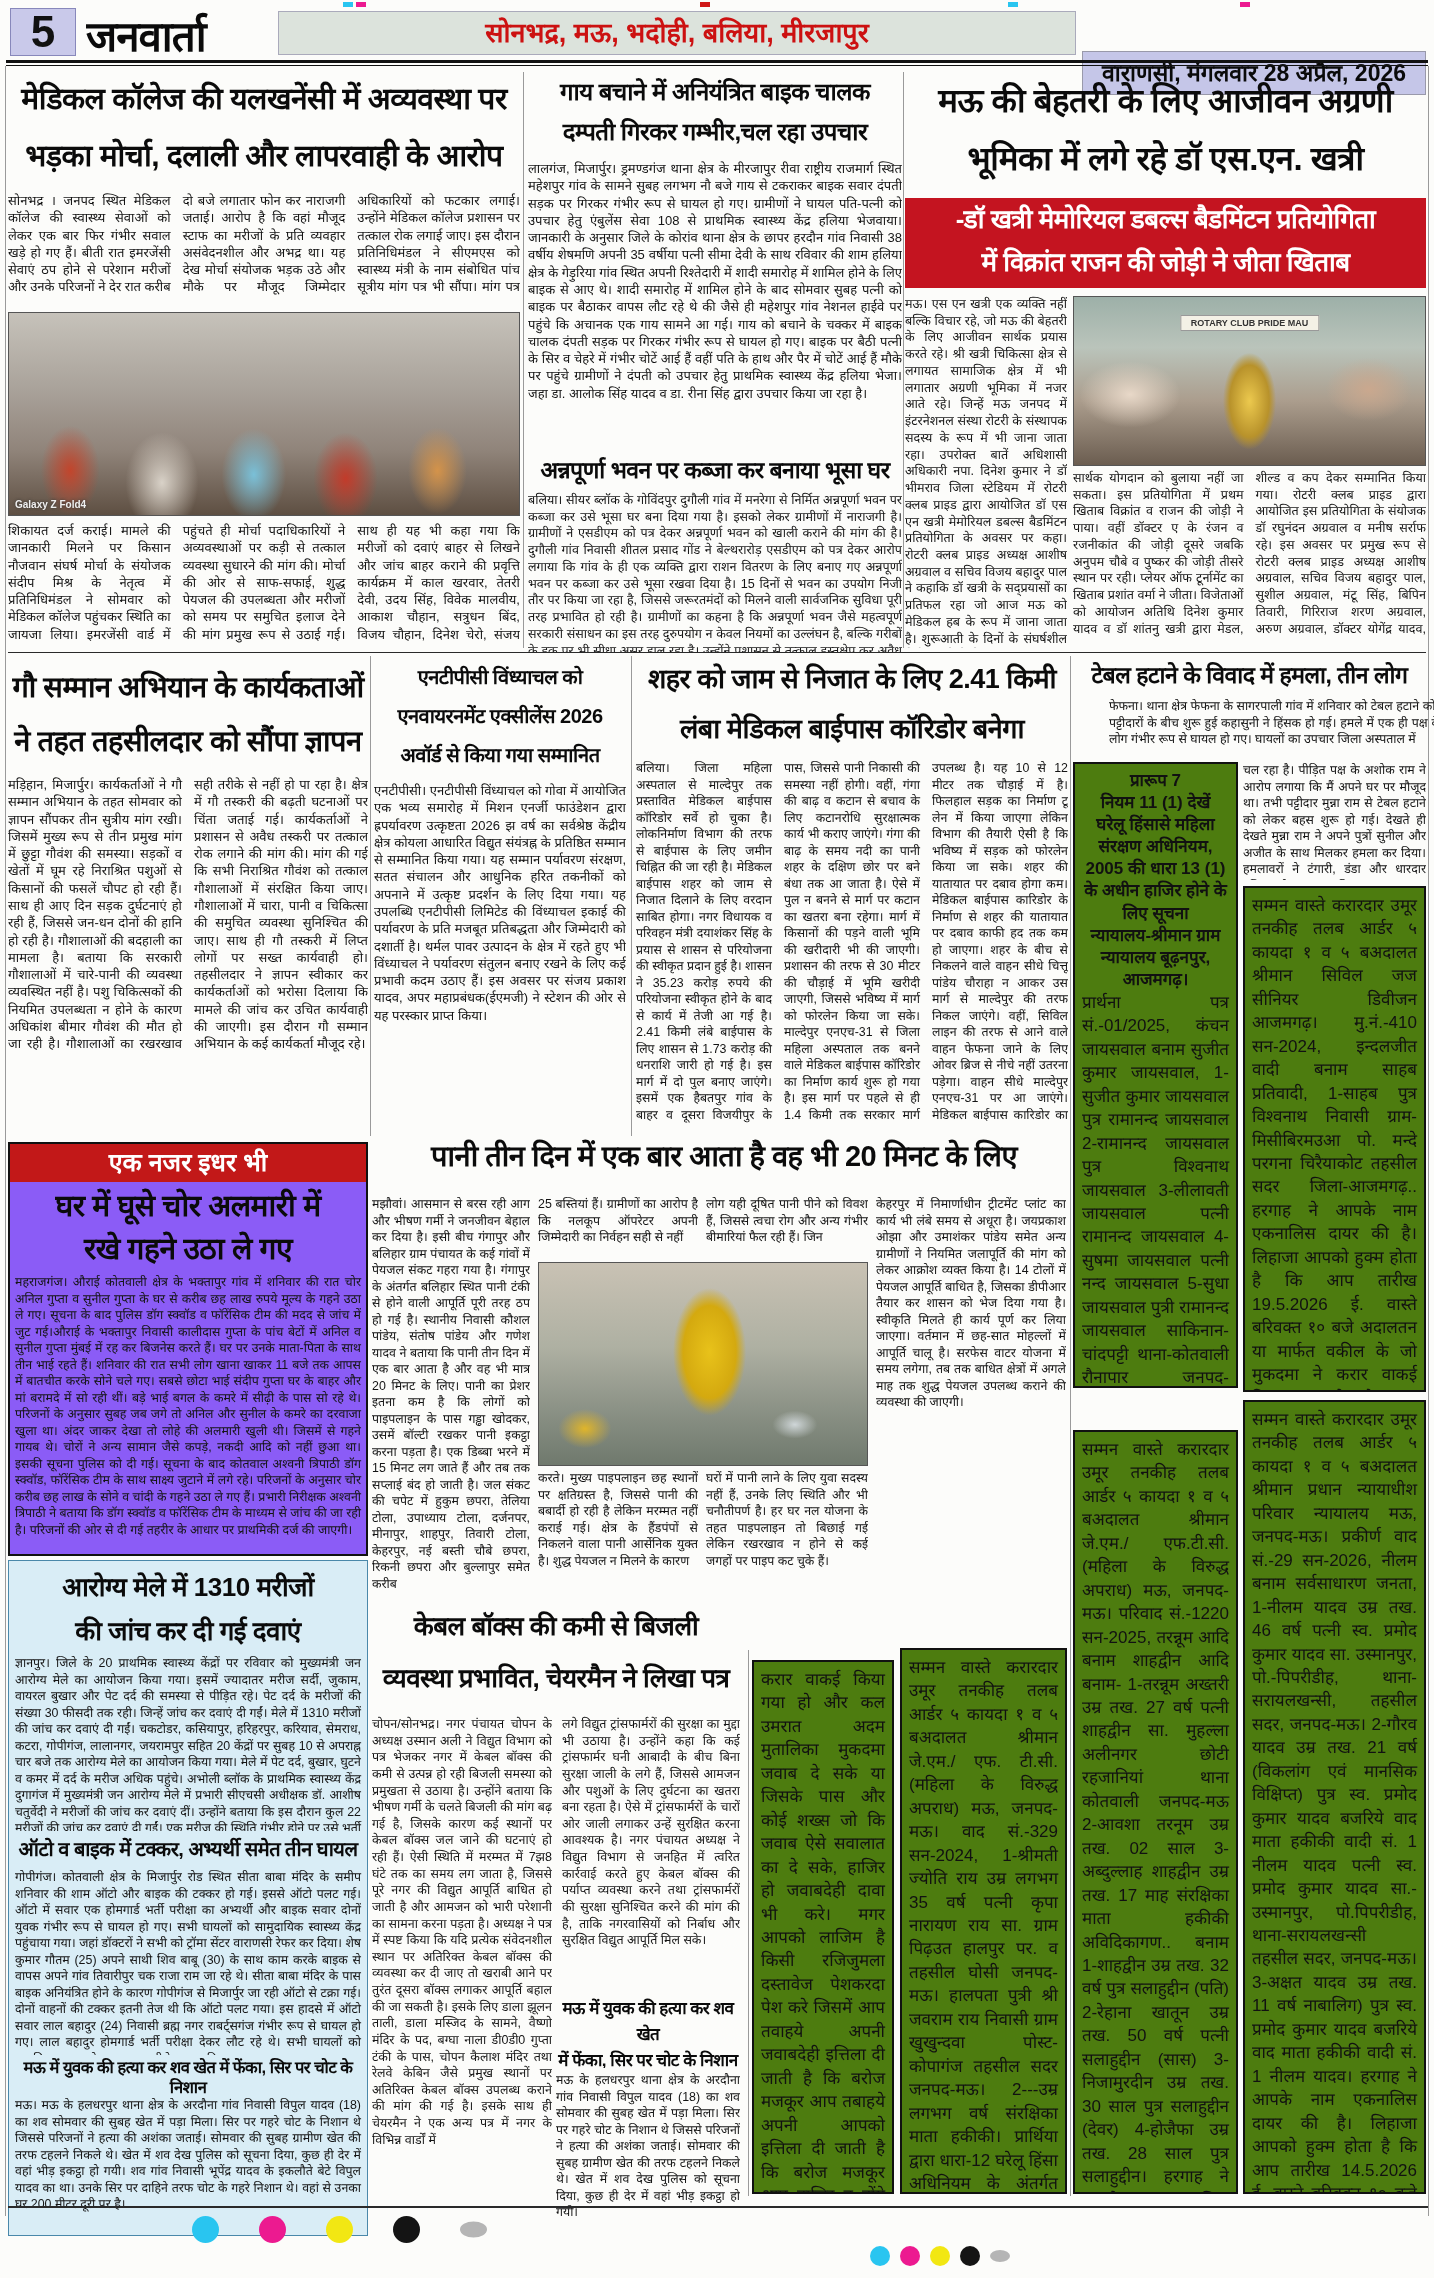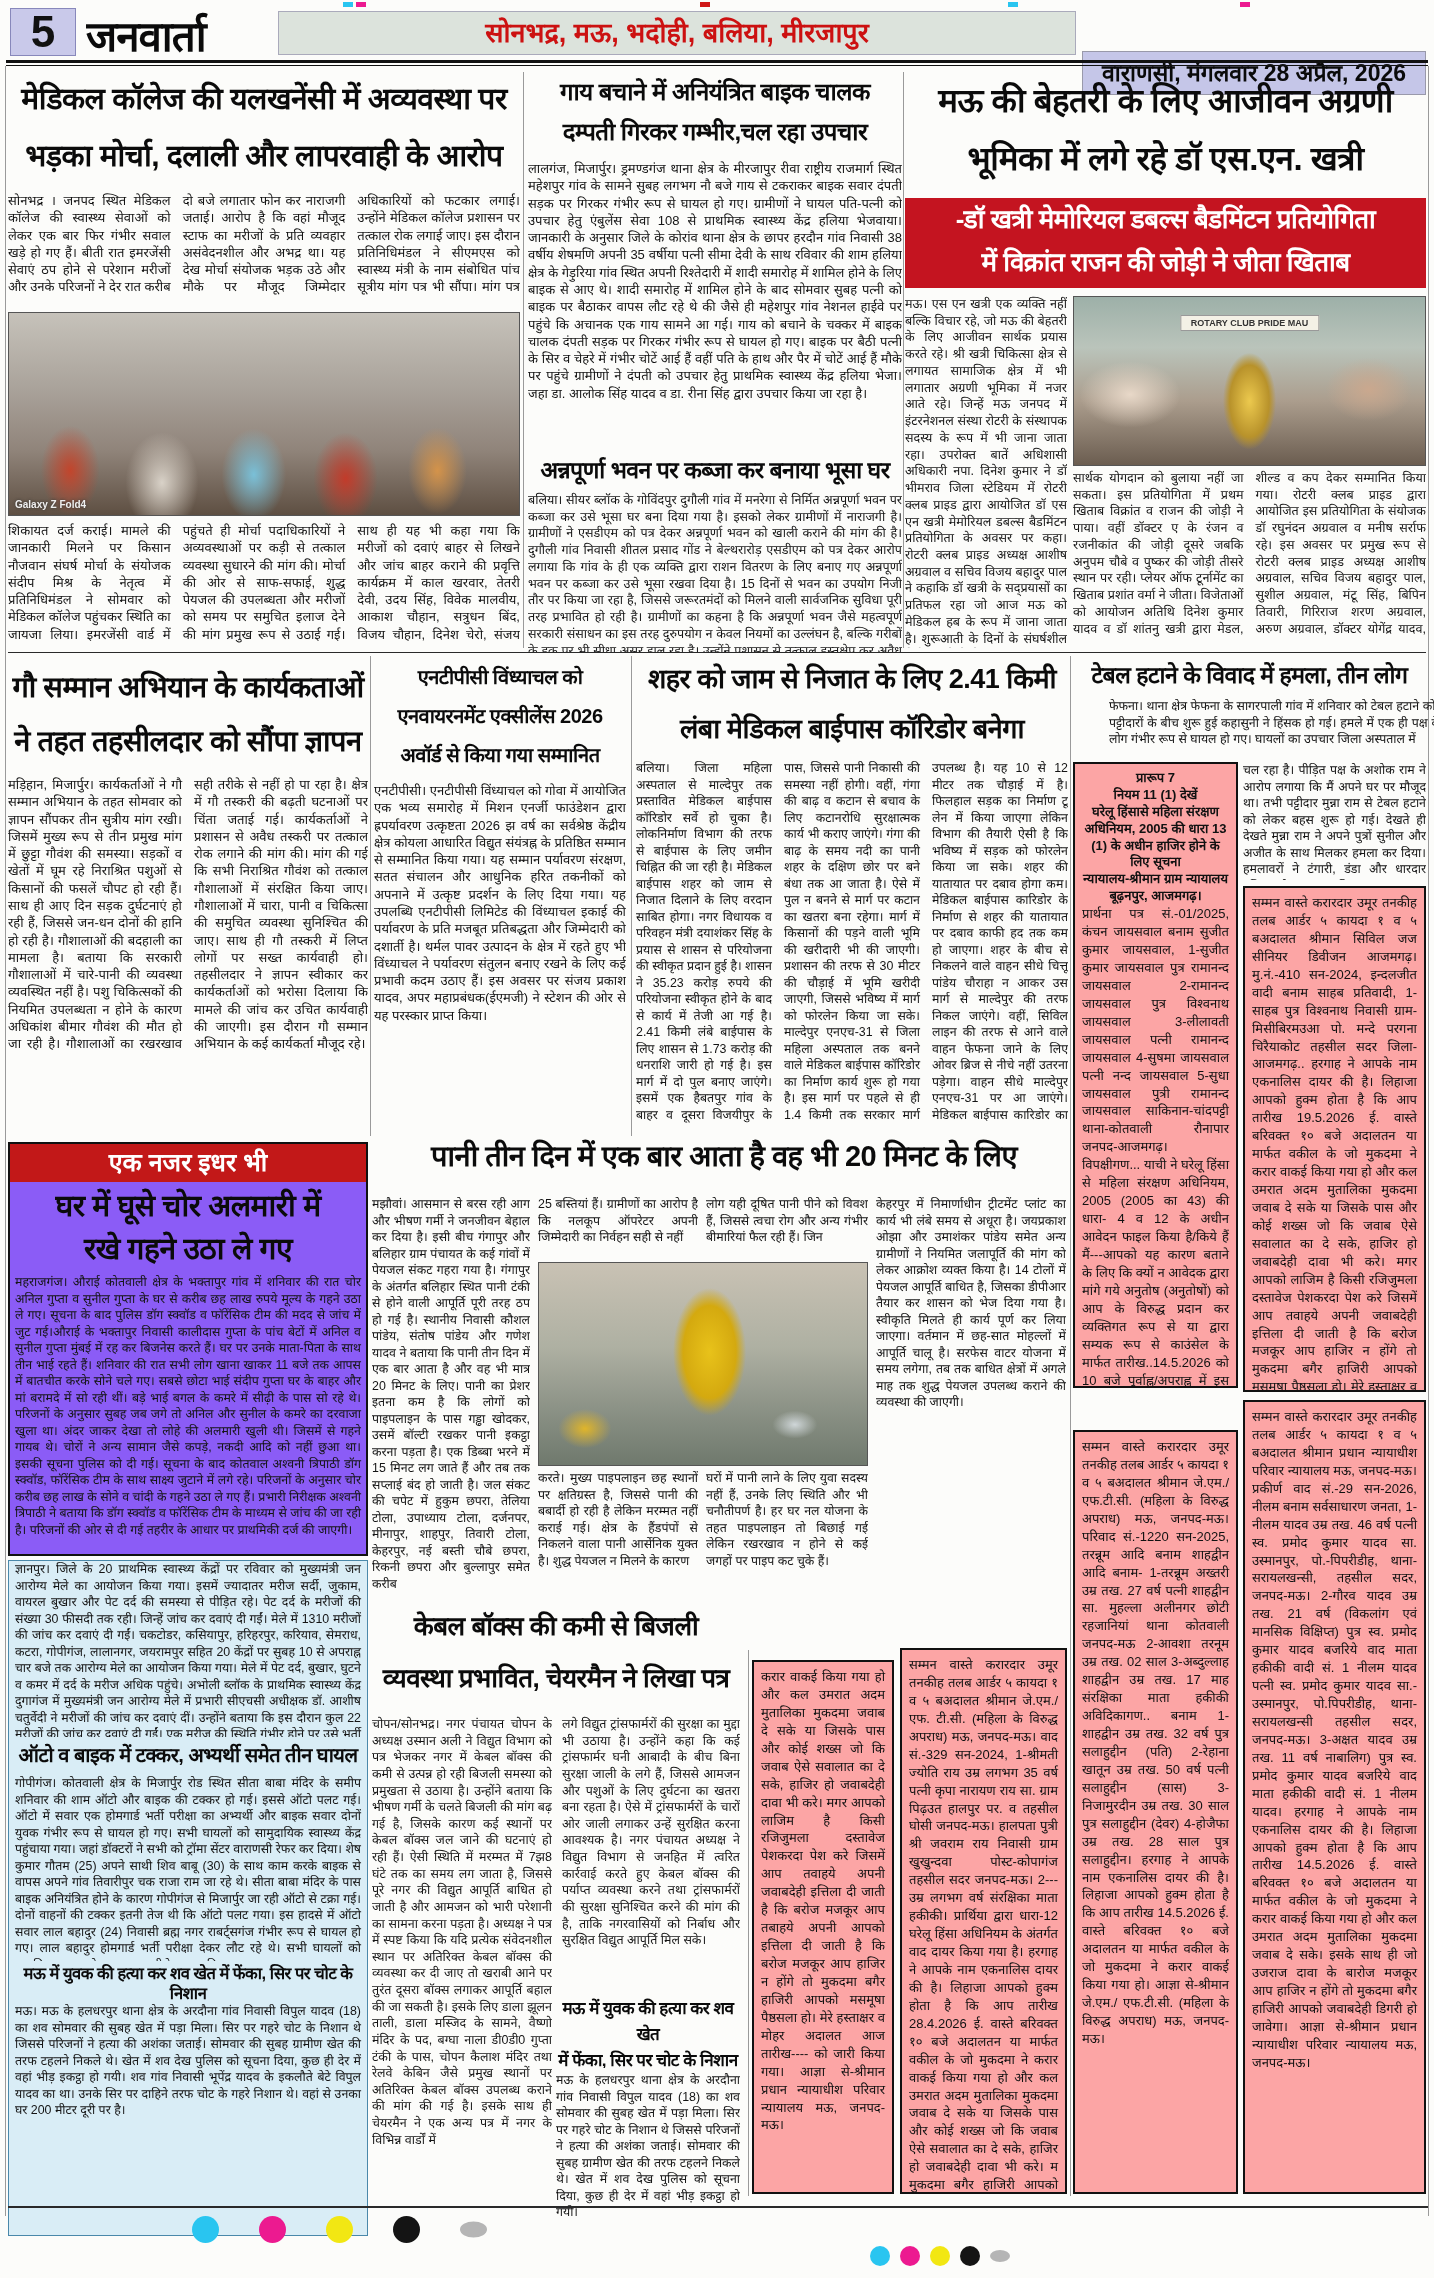--- a/index.html
+++ b/index.html
@@ -6,21 +6,21 @@
   html,body{background:#e9e9e9;}
   body{font-family:"Liberation Sans","DejaVu Sans",sans-serif;}
   .page{position:relative;width:1434px;height:2278px;background:#fcfcfa;margin:0 auto;overflow:hidden;}
   .abs{position:absolute;overflow:hidden;}
   .hl{font-weight:800;color:#0b0b0b;text-align:center;overflow:hidden;letter-spacing:-0.5px;}
   .body-txt{text-align:justify;font-size:13px;line-height:1.33;color:#141414;overflow:hidden;}
   .cols2{column-count:2;column-gap:12px;}
   .cols3{column-count:3;column-gap:12px;}
   .vrule{position:absolute;width:1px;background:#9a9a9a;}
   .hrule{position:absolute;background:#2a2a2a;}
-  .notice{position:absolute;border:2px solid #111;padding:6px 7px;font-size:13px;line-height:1.38;text-align:justify;color:#111;overflow:hidden;background:#fca5a5;}
+  .notice{position:absolute;border:2px solid #111;padding:6px 7px;font-size:17px;line-height:1.38;text-align:justify;color:#111;overflow:hidden;background:#4d7c0f;}
   .notice .nt{font-weight:bold;text-align:center;line-height:1.3;}
   .photo{position:absolute;overflow:hidden;}
   .photo-protest{background:
     radial-gradient(ellipse 42px 64px at 12% 78%, #c2452c 0%, rgba(0,0,0,0) 70%),
     radial-gradient(ellipse 52px 72px at 30% 84%, #d9d2c8 0%, rgba(0,0,0,0) 70%),
     radial-gradient(ellipse 46px 66px at 48% 80%, #7ac0d8 0%, rgba(0,0,0,0) 70%),
     radial-gradient(ellipse 46px 66px at 66% 82%, #c23b2a 0%, rgba(0,0,0,0) 70%),
     radial-gradient(ellipse 42px 62px at 84% 78%, #d4934a 0%, rgba(0,0,0,0) 70%),
     linear-gradient(180deg,#c6c2ba 0%,#a9a29a 38%,#90847a 68%,#5e4f42 100%);}
   .photo-trophy{background:
@@ -150,20 +150,24 @@
   <div class="abs body-txt" style="left:706px;top:1196px;width:162px;height:62px;font-size:12.4px;">लोग यही दूषित पानी पीने को विवश हैं, जिससे त्वचा रोग और अन्य गंभीर बीमारियां फैल रही हैं। जिन</div>
   <div class="photo photo-water" style="left:538px;top:1262px;width:330px;height:204px;border:1px solid #555;"></div>
   <div class="abs body-txt" style="left:538px;top:1470px;width:160px;height:168px;font-size:12.4px;">करते। मुख्य पाइपलाइन छह स्थानों पर क्षतिग्रस्त है, जिससे पानी की बबार्दी हो रही है लेकिन मरम्मत नहीं कराई गई। क्षेत्र के हैंडपंपों से निकलने वाला पानी आर्सेनिक युक्त है। शुद्ध पेयजल न मिलने के कारण</div>
   <div class="abs body-txt" style="left:706px;top:1470px;width:162px;height:168px;font-size:12.4px;">घरों में पानी लाने के लिए युवा सदस्य नहीं हैं, उनके लिए स्थिति और भी चनौतीपर्ण है। हर घर नल योजना के तहत पाइपलाइन तो बिछाई गई लेकिन रखरखाव न होने से कई जगहों पर पाइप कट चुके हैं।</div>
   <div class="abs body-txt" style="left:876px;top:1196px;width:190px;height:446px;font-size:12.4px;">केहरपुर में निमार्णाधीन ट्रीटमेंट प्लांट का कार्य भी लंबे समय से अधूरा है। जयप्रकाश ओझा और उमाशंकर पांडेय समेत अन्य ग्रामीणों ने नियमित जलापूर्ति की मांग को लेकर आक्रोश व्यक्त किया है। 14 टोलों में पेयजल आपूर्ति बाधित है, जिसका डीपीआर तैयार कर शासन को भेज दिया गया है। स्वीकृति मिलते ही कार्य पूर्ण कर लिया जाएगा। वर्तमान में छह-सात मोहल्लों में आपूर्ति चालू है। सरफेस वाटर योजना में समय लगेगा, तब तक बाधित क्षेत्रों में अगले माह तक शुद्ध पेयजल उपलब्ध कराने की व्यवस्था की जाएगी।</div>
 
   <div class="notice" style="left:1073px;top:1430px;width:165px;height:764px;">सम्मन वास्ते करारदार उमूर तनकीह तलब आर्डर ५ कायदा १ व ५ बअदालत श्रीमान जे.एम./ एफ.टी.सी. (महिला के विरुद्ध अपराध) मऊ, जनपद-मऊ। परिवाद सं.-1220 सन-2025, तरन्नूम आदि बनाम शाहद्वीन आदि बनाम- 1-तरन्नूम अख्तरी उम्र तख. 27 वर्ष पत्नी शाहद्वीन सा. मुहल्ला अलीनगर छोटी रहजानियां थाना कोतवाली जनपद-मऊ 2-आवशा तरनूम उम्र तख. 02 साल 3-अब्दुल्लाह शाहद्वीन उम्र तख. 17 माह संरक्षिका माता हकीकी अविदिकागण.. बनाम 1-शाहद्वीन उम्र तख. 32 वर्ष पुत्र सलाहुद्दीन (पति) 2-रेहाना खातून उम्र तख. 50 वर्ष पत्नी सलाहुद्दीन (सास) 3-निजामुरदीन उम्र तख. 30 साल पुत्र सलाहुद्दीन (देवर) 4-होजैफा उम्र तख. 28 साल पुत्र सलाहुद्दीन। हरगाह ने आपके नाम एकनालिस दायर की है। लिहाजा आपको हुक्म होता है कि आप तारीख 14.5.2026 ई. वास्ते बरिवक्त १० बजे अदालतन या मार्फत वकील के जो मुकदमा ने करार वाकई किया गया हो। आज्ञा से-श्रीमान जे.एम./ एफ.टी.सी. (महिला के विरुद्ध अपराध) मऊ, जनपद-मऊ।</div>
   <div class="notice" style="left:1243px;top:1400px;width:183px;height:794px;">सम्मन वास्ते करारदार उमूर तनकीह तलब आर्डर ५ कायदा १ व ५ बअदालत श्रीमान प्रधान न्यायाधीश परिवार न्यायालय मऊ, जनपद-मऊ। प्रकीर्ण वाद सं.-29 सन-2026, नीलम बनाम सर्वसाधारण जनता, 1-नीलम यादव उम्र तख. 46 वर्ष पत्नी स्व. प्रमोद कुमार यादव सा. उस्मानपुर, पो.-पिपरीडीह, थाना-सरायलखन्सी, तहसील सदर, जनपद-मऊ। 2-गौरव यादव उम्र तख. 21 वर्ष (विकलांग एवं मानसिक विक्षिप्त) पुत्र स्व. प्रमोद कुमार यादव बजरिये वाद माता हकीकी वादी सं. 1 नीलम यादव पत्नी स्व. प्रमोद कुमार यादव सा.-उस्मानपुर, पो.पिपरीडीह, थाना-सरायलखन्सी तहसील सदर, जनपद-मऊ। 3-अक्षत यादव उम्र तख. 11 वर्ष नाबालिग) पुत्र स्व. प्रमोद कुमार यादव बजरिये वाद माता हकीकी वादी सं. 1 नीलम यादव। हरगाह ने आपके नाम एकनालिस दायर की है। लिहाजा आपको हुक्म होता है कि आप तारीख 14.5.2026 ई. वास्ते बरिवक्त १० बजे अदालतन या मार्फत वकील के जो मुकदमा ने करार वाकई किया गया हो और कल उमरात अदम मुतालिका मुकदमा जवाब दे सके। इसके साथ ही जो उजराज दावा के बारोज मजकूर आप हाजिर न होंगे तो मुकदमा बगैर हाजिरी आपको जवाबदेही डिगरी हो जावेगा। आज्ञा से-श्रीमान प्रधान न्यायाधीश परिवार न्यायालय मऊ, जनपद-मऊ।</div>
 
   <div class="abs" style="left:8px;top:1560px;width:360px;height:676px;background:#d9edf6;border:1px solid #4a88aa;">
+    <div class="hl" style="font-size:26px;line-height:44px;height:94px;padding-top:4px;">
+      <div>आरोग्य मेले में 1310 मरीजों</div>
+      <div>की जांच कर दी गई दवाएं</div>
+    </div>
     <div class="body-txt" style="height:176px;padding:0 6px;font-size:12.4px;">ज्ञानपुर। जिले के 20 प्राथमिक स्वास्थ्य केंद्रों पर रविवार को मुख्यमंत्री जन आरोग्य मेले का आयोजन किया गया। इसमें ज्यादातर मरीज सर्दी, जुकाम, वायरल बुखार और पेट दर्द की समस्या से पीड़ित रहे। पेट दर्द के मरीजों की संख्या 30 फीसदी तक रही। जिन्हें जांच कर दवाएं दी गईं। मेले में 1310 मरीजों की जांच कर दवाएं दी गईं। चकटोडर, कसियापुर, हरिहरपुर, करियाव, सेमराध, कटरा, गोपीगंज, लालानगर, जयरामपुर सहित 20 केंद्रों पर सुबह 10 से अपराह्न चार बजे तक आरोग्य मेले का आयोजन किया गया। मेले में पेट दर्द, बुखार, घुटने व कमर में दर्द के मरीज अधिक पहुंचे। अभोली ब्लॉक के प्राथमिक स्वास्थ्य केंद्र दुगागंज में मुख्यमंत्री जन आरोग्य मेले में प्रभारी सीएचसी अधीक्षक डॉ. आशीष चतुर्वेदी ने मरीजों की जांच कर दवाएं दीं। उन्होंने बताया कि इस दौरान कुल 22 मरीजों की जांच कर दवाएं दी गईं। एक मरीज की स्थिति गंभीर होने पर उसे भर्ती किया गया। मेले में आए अधिकांश मरीज सर्दी, जुकाम, पेट दर्द जैसी बीमारियों से पीड़ित पाए गए। सीएमओ डॉ. संतोष कुमार चक ने दोपहर दो बजे प्राथमिक स्वास्थ्य केंद्र कसियापुर का निरीक्षण किया। उन्होंने लू वार्ड कक्ष में हरा पर्दा लगाने का निर्देश दिया। दोपहर तीन बजकर 20 मिनट पर वे प्राथमिक स्वास्थ्य केंद्र मई हरदोपट्टी पहुंचे। जहां सभी स्वास्थ्यकर्मी मौजूद रहे।</div>
     <div class="hl" style="font-size:20px;line-height:36px;height:38px;">ऑटो व बाइक में टक्कर, अभ्यर्थी समेत तीन घायल</div>
     <div class="body-txt" style="height:186px;padding:0 6px;font-size:12.4px;">गोपीगंज। कोतवाली क्षेत्र के मिजार्पुर रोड स्थित सीता बाबा मंदिर के समीप शनिवार की शाम ऑटो और बाइक की टक्कर हो गई। इससे ऑटो पलट गई। ऑटो में सवार एक होमगार्ड भर्ती परीक्षा का अभ्यर्थी और बाइक सवार दोनों युवक गंभीर रूप से घायल हो गए। सभी घायलों को सामुदायिक स्वास्थ्य केंद्र पहुंचाया गया। जहां डॉक्टरों ने सभी को ट्रॉमा सेंटर वाराणसी रेफर कर दिया। शेष कुमार गौतम (25) अपने साथी शिव बाबू (30) के साथ काम करके बाइक से वापस अपने गांव तिवारीपुर चक राजा राम जा रहे थे। सीता बाबा मंदिर के पास बाइक अनियंत्रित होने के कारण गोपीगंज से मिजार्पुर जा रही ऑटो से टक्रा गई। दोनों वाहनों की टक्कर इतनी तेज थी कि ऑटो पलट गया। इस हादसे में ऑटो सवार लाल बहादुर (24) निवासी ब्रह्म नगर राबर्ट्सगंज गंभीर रूप से घायल हो गए। लाल बहादुर होमगार्ड भर्ती परीक्षा देकर लौट रहे थे। सभी घायलों को प्राथमिक उपचार के बाद वाराणसी रेफर कर दिया गया।</div>
     <div class="hl" style="font-size:16.5px;line-height:20px;height:42px;padding:2px 4px 0;">मऊ में युवक की हत्या कर शव खेत में फेंका, सिर पर चोट के निशान</div>
     <div class="body-txt" style="height:128px;padding:0 6px;font-size:12.4px;">मऊ। मऊ के हलधरपुर थाना क्षेत्र के अरदौना गांव निवासी विपुल यादव (18) का शव सोमवार की सुबह खेत में पड़ा मिला। सिर पर गहरे चोट के निशान थे जिससे परिजनों ने हत्या की अशंका जताई। सोमवार की सुबह ग्रामीण खेत की तरफ टहलने निकले थे। खेत में शव देख पुलिस को सूचना दिया, कुछ ही देर में वहां भीड़ इकट्ठा हो गयी। शव गांव निवासी भूपेंद्र यादव के इकलौते बेटे विपुल यादव का था। उनके सिर पर दाहिने तरफ चोट के गहरे निशान थे। वहां से उनका घर 200 मीटर दूरी पर है।</div>
   </div>
 
   <div class="abs hl" style="left:372px;top:1600px;width:368px;height:110px;font-size:26px;line-height:52px;">
     <div>केबल बॉक्स की कमी से बिजली</div>
     <div>व्यवस्था प्रभावित, चेयरमैन ने लिखा पत्र</div>

